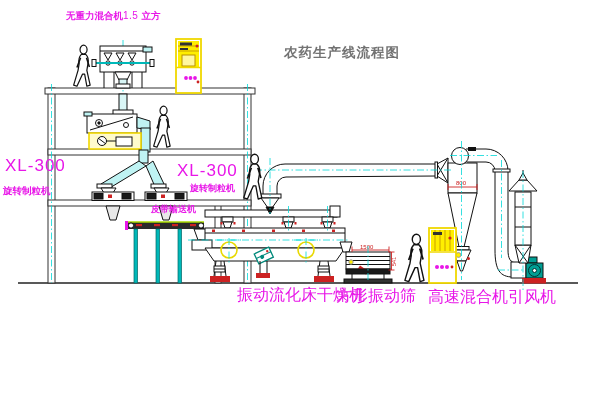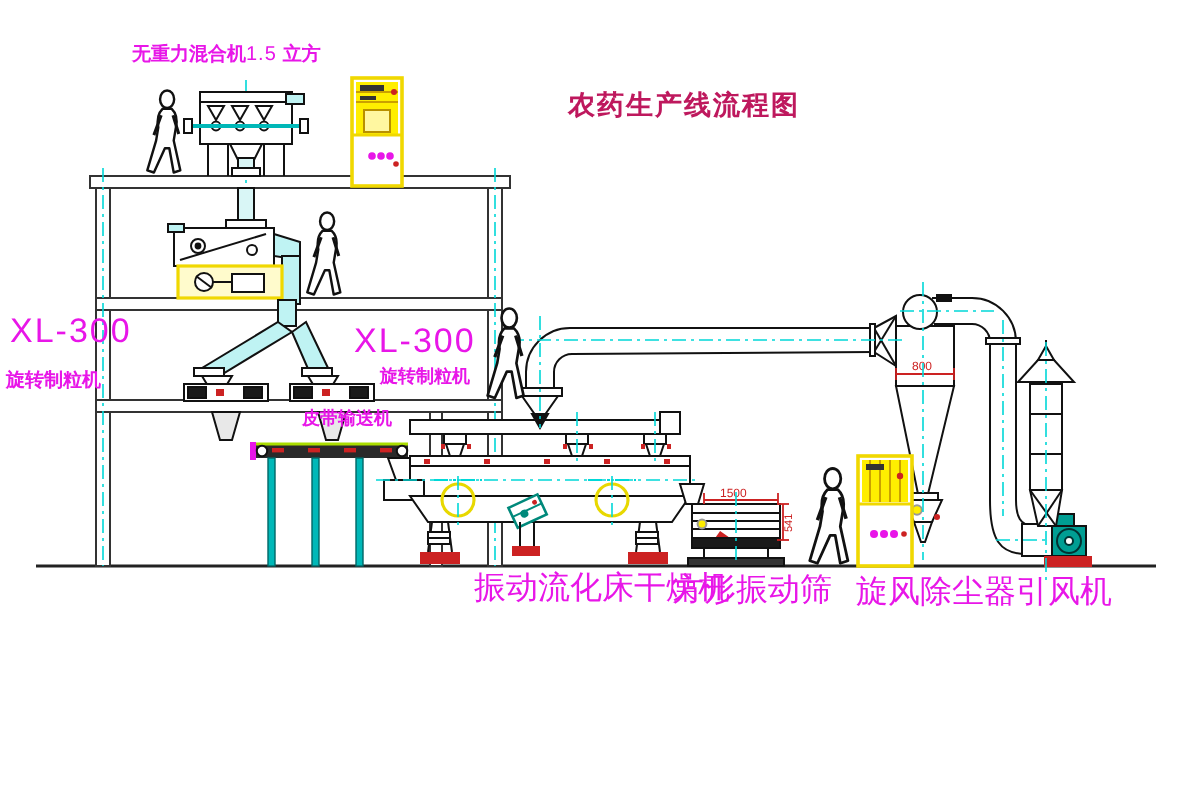--- a/index.html
+++ b/index.html
@@ -4,24 +4,24 @@
 <style>
   html,body{margin:0;padding:0;background:#fff;}
   #stage{position:relative;width:600px;height:403px;background:#ffffff;overflow:hidden;
          font-family:"Liberation Sans",sans-serif;}
   #stage svg{position:absolute;left:0;top:0;}
   .lbl{position:absolute;color:#e816e8;white-space:nowrap;line-height:1;}
   .lbl .small{font-size:9.5px;font-weight:bold;}
   .lbl .big{font-size:10px;font-weight:normal;letter-spacing:.5px;}
   .model{font-size:17px;letter-spacing:1px;font-weight:normal;}
   .model-mid{font-size:15px;letter-spacing:.5px;}
-  .title{position:absolute;left:284px;top:44px;color:#be185d;display:flex;align-items:baseline;}
+  .title{position:absolute;left:284px;top:44px;color:#737373;display:flex;align-items:baseline;}
   .title .cn{font-size:13.5px;font-weight:bold;letter-spacing:1px;}
   .title .cap{font-size:24px;font-weight:normal;margin-left:2px;letter-spacing:1px;}
-  .baseline{display:flex;align-items:baseline;margin-top:12px;}
+  .baseline{display:flex;align-items:baseline;}
 </style>
 </head>
 <body>
 
 <div id="stage">
 
 <svg width="600" height="403" viewBox="0 0 600 403" xmlns="http://www.w3.org/2000/svg">
   <defs>
     <g id="person-shape">
       <ellipse cx="10.5" cy="4.2" rx="3.2" ry="4" fill="#fff" stroke="#111" stroke-width="1.1"></ellipse>
@@ -334,17 +334,17 @@
 
 <div class="lbl model" style="left:177px;top:162px;">XL-300</div>
 <div class="lbl small" style="left:190px;top:184px;font-size:9px;font-weight:bold;">旋转制粒机</div>
 
 <div class="lbl small" style="left:151px;top:205px;font-size:9px;font-weight:bold;">皮带输送机</div>
 
 <div class="lbl small" style="left:221px;top:287px;margin-left:16px;">振动流化床干燥机</div>
 
 <div class="lbl small" style="left:336px;top:288px;">方形振动筛</div>
 
-<div class="lbl small" style="left:428px;top:289px;">旋风除尘器</div>
+<div class="lbl small" style="left:428px;top:289px;">高速混合机</div>
 
 <div class="lbl small" style="left:508px;top:289px;">引风机</div>
 
 </div>
 
 </body></html>

